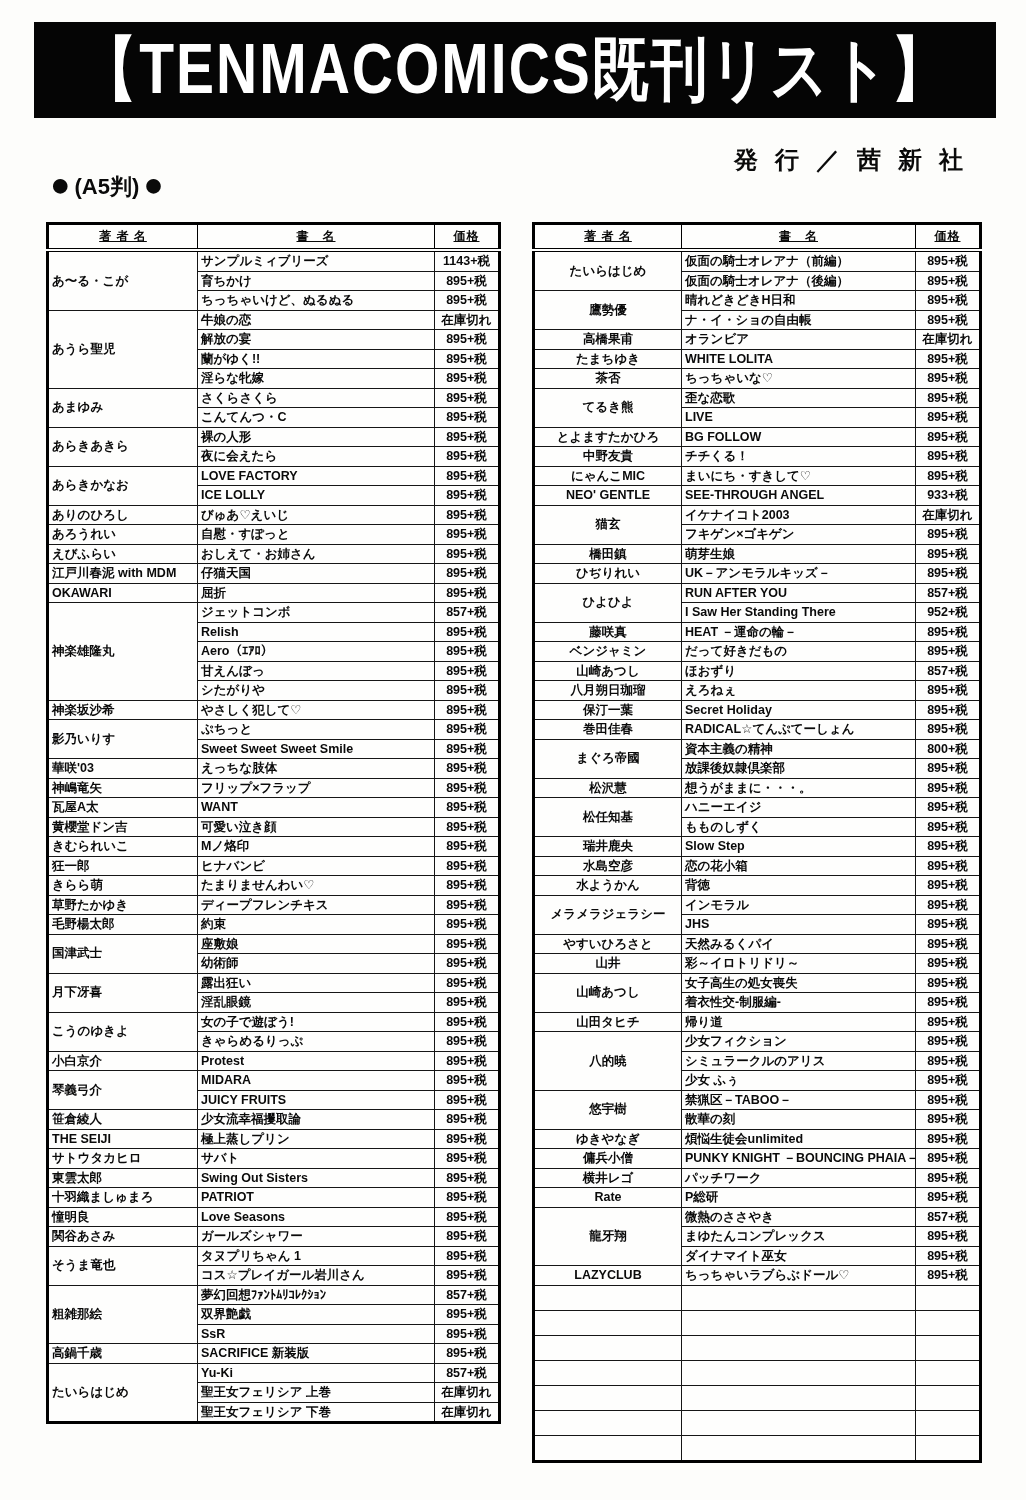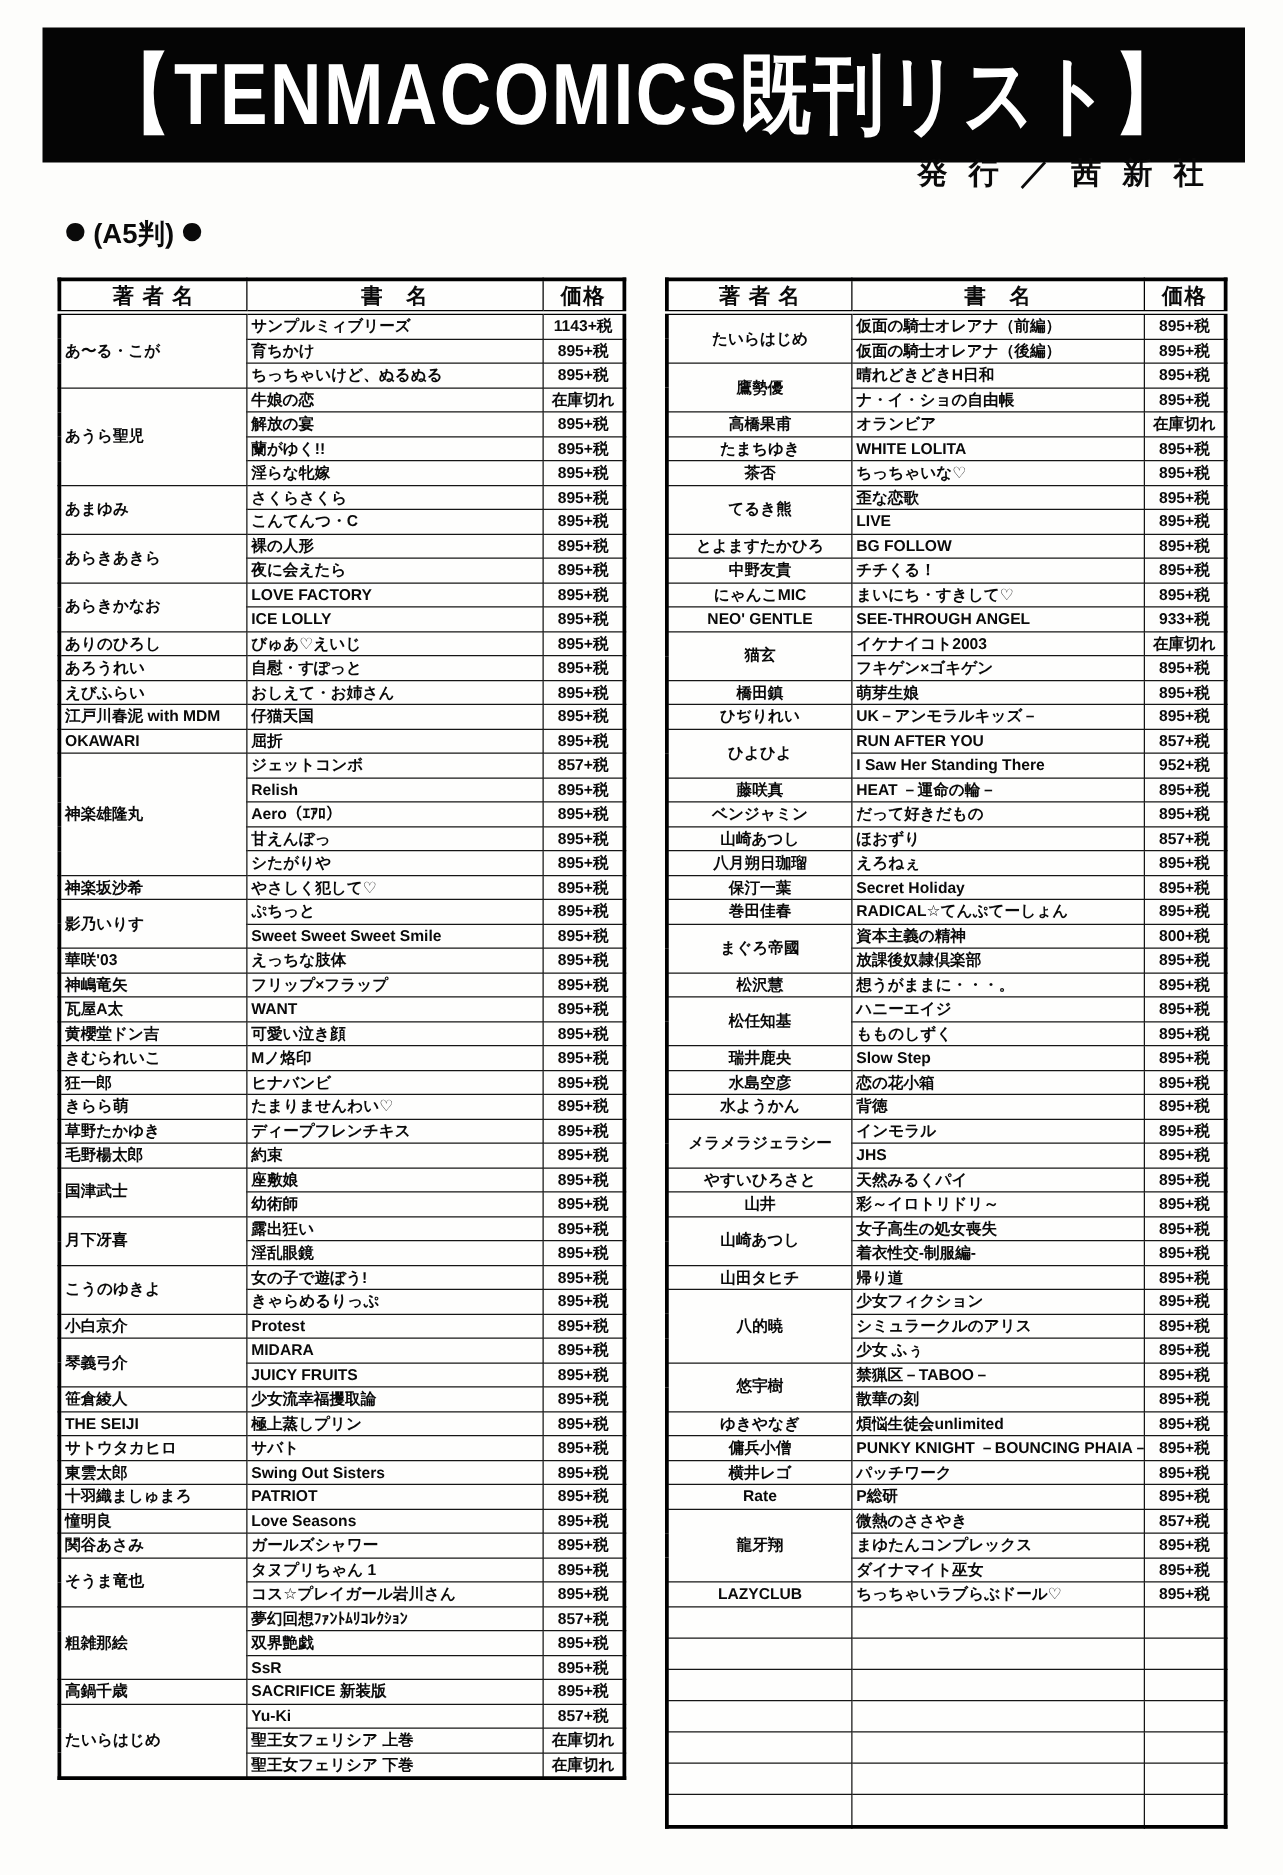--- a/index.html
+++ b/index.html
@@ -9,36 +9,36 @@
     font-family:"Liberation Sans","DejaVu Sans",sans-serif;
     color:#0a0a0a;
     position:relative;
   }
   .page {
     position:absolute; inset:0;
     background:#fdfdfb;
   }
   
   .banner {
-    position:absolute; left:34px; top:22px; width:962px; height:108px;
+    position:absolute; left:34px; top:22px; width:962px; height:96px;
     background:#050505;
     display:flex; align-items:center; justify-content:center;
     overflow:hidden;
   }
   .banner-text {
     color:#ffffff;
     font-size:57px;
     font-weight:800;
     letter-spacing:2px;
     white-space:nowrap;
     transform:scaleY(1.22);
   }
   
   .publisher {
-    position:absolute; top:122px; right:46px;
+    position:absolute; top:144px; right:46px;
     font-size:24px; font-weight:700;
     letter-spacing:17px;
     white-space:nowrap;
   }
   
   .section-heading {
     position:absolute; left:50px; top:166px;
     display:flex; align-items:center; gap:2px;
     white-space:nowrap;
   }
@@ -53,23 +53,24 @@
     background:#fefefd;
     border:3px solid #000;
   }
   #left-table  { left:46px;  top:222px; width:452px; }
   #right-table { left:532px; top:222px; width:447px; }
 
   table.catalog th {
     border:1.5px solid #000;
     border-bottom:4px double #000;
     height:23px;
-    font-size:17px;
+    font-size:12px;
     font-weight:800;
     text-align:center;
+    text-decoration:underline;
     letter-spacing:1px;
     padding:0 2px;
     overflow:hidden; white-space:nowrap;
   }
   table.catalog td {
     border:1px solid #161616;
     height:18.5px;
     font-size:12.5px;
     line-height:1.0;
     font-weight:600;

